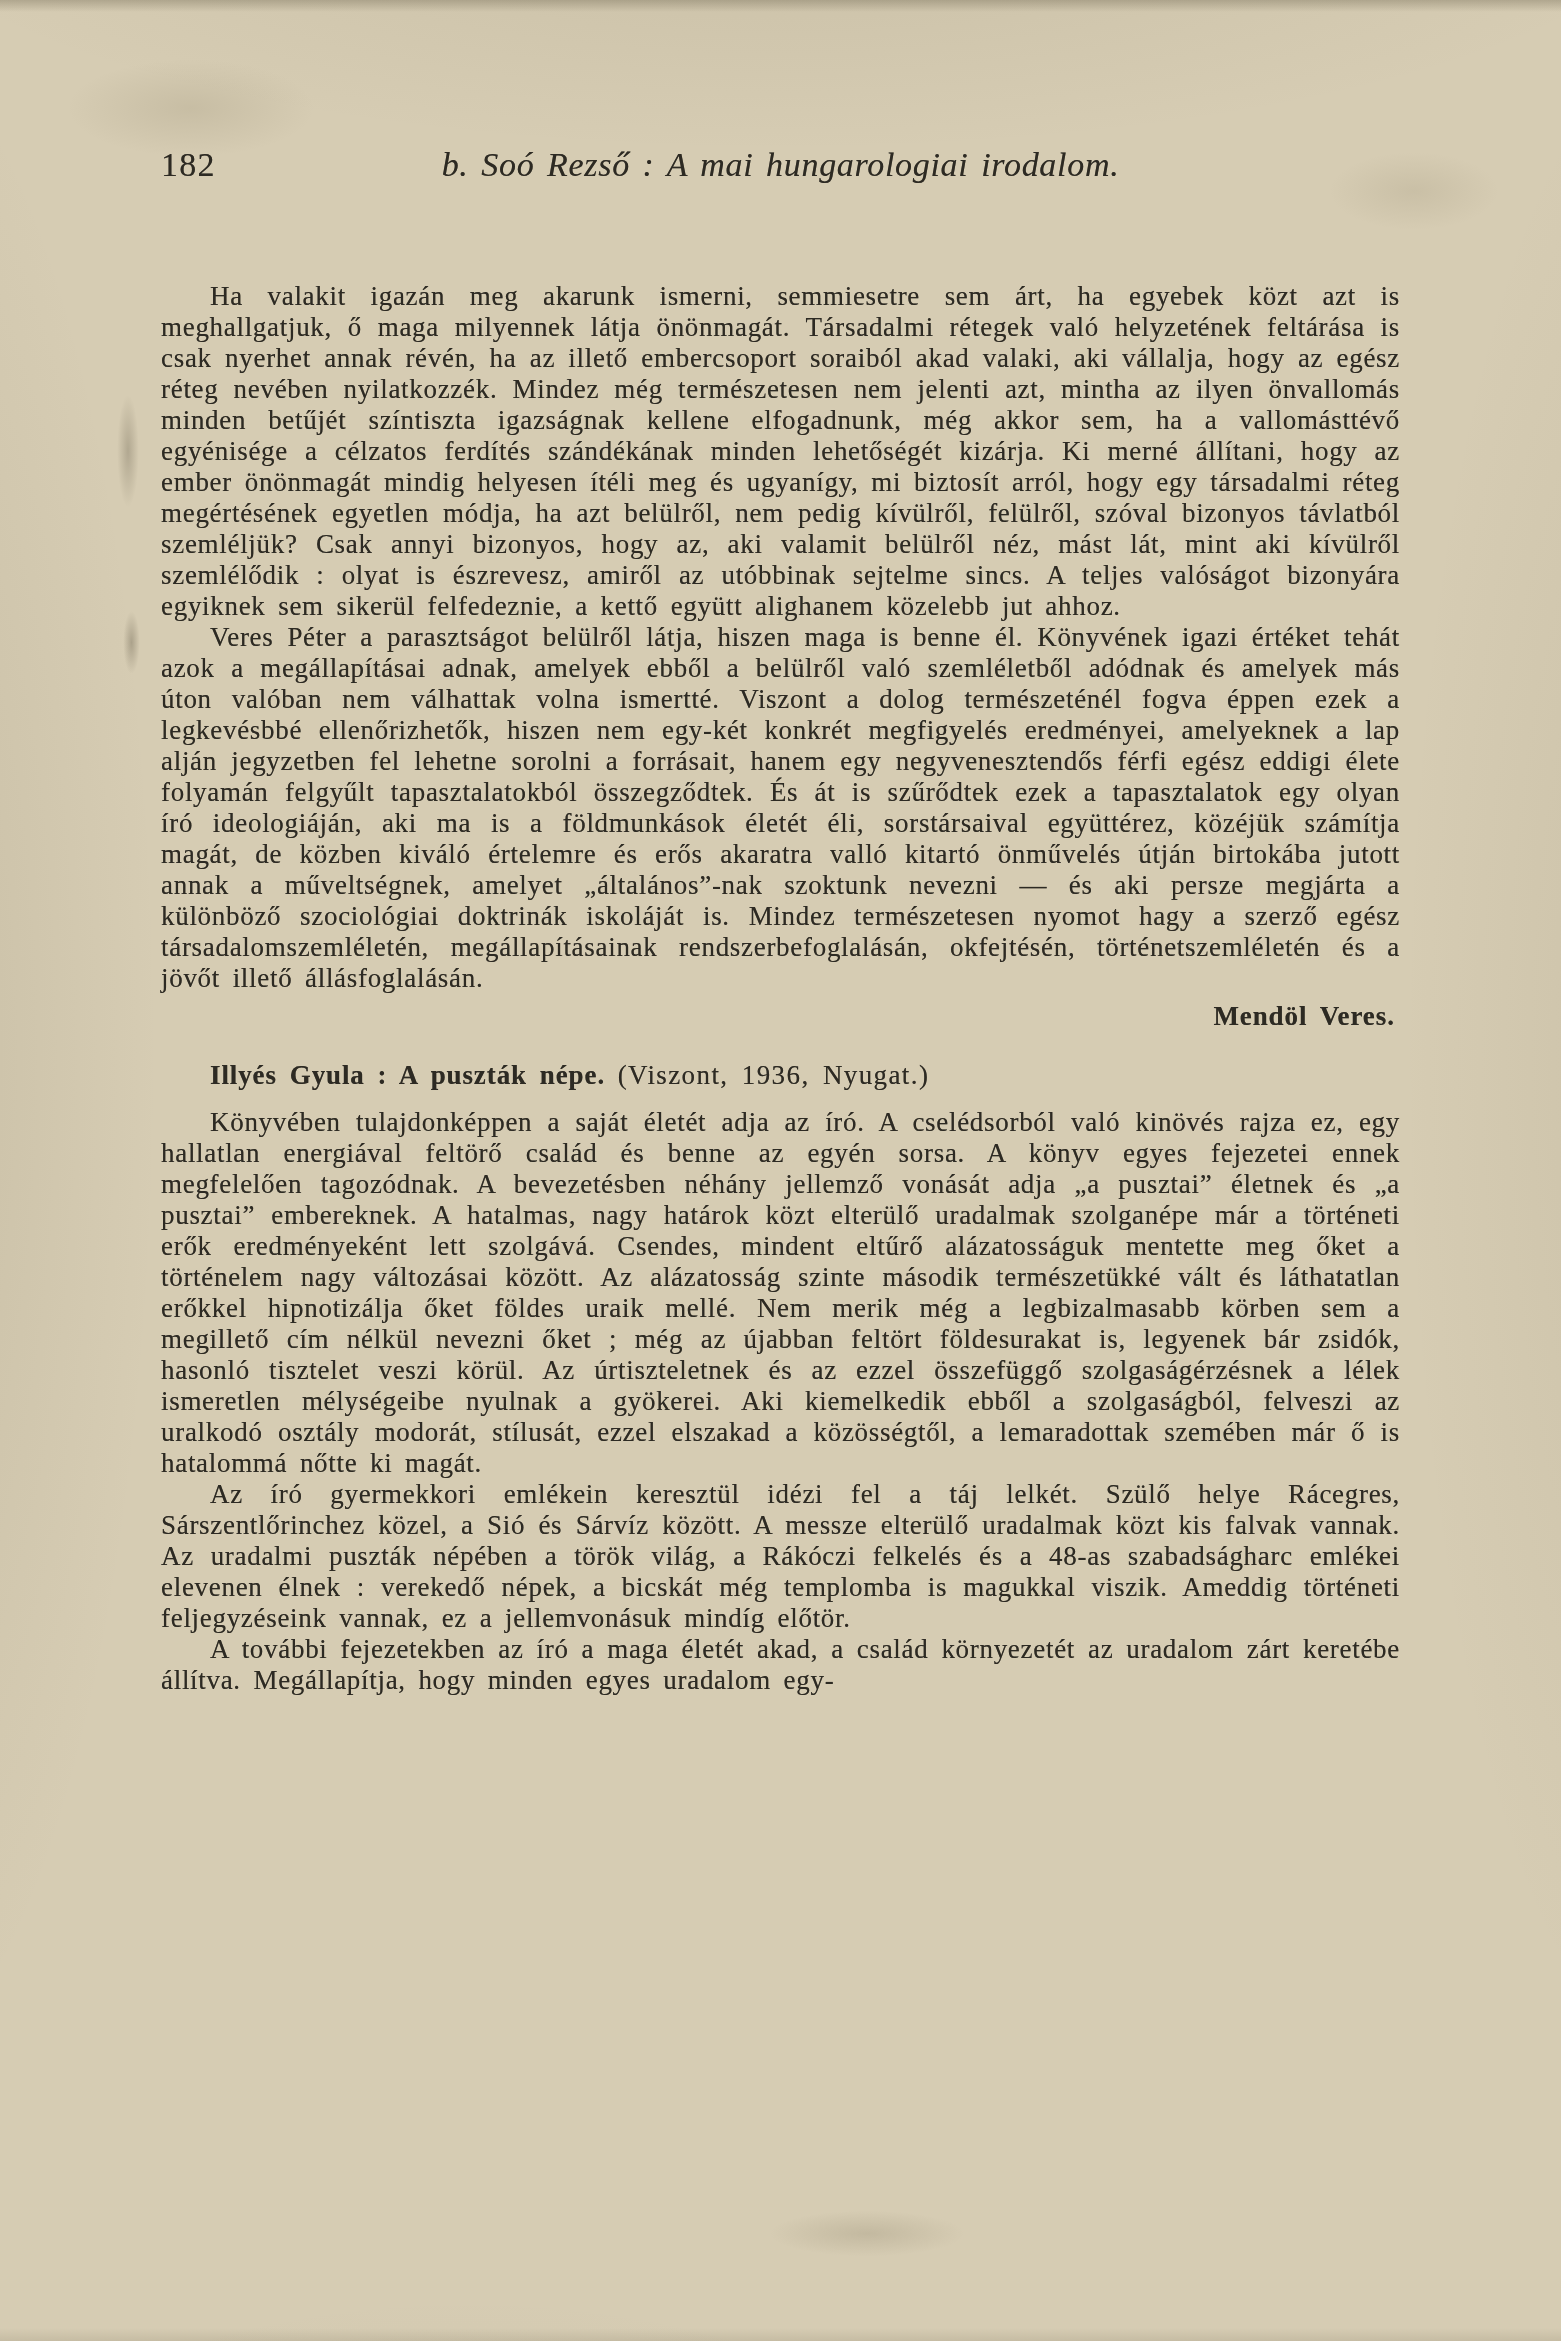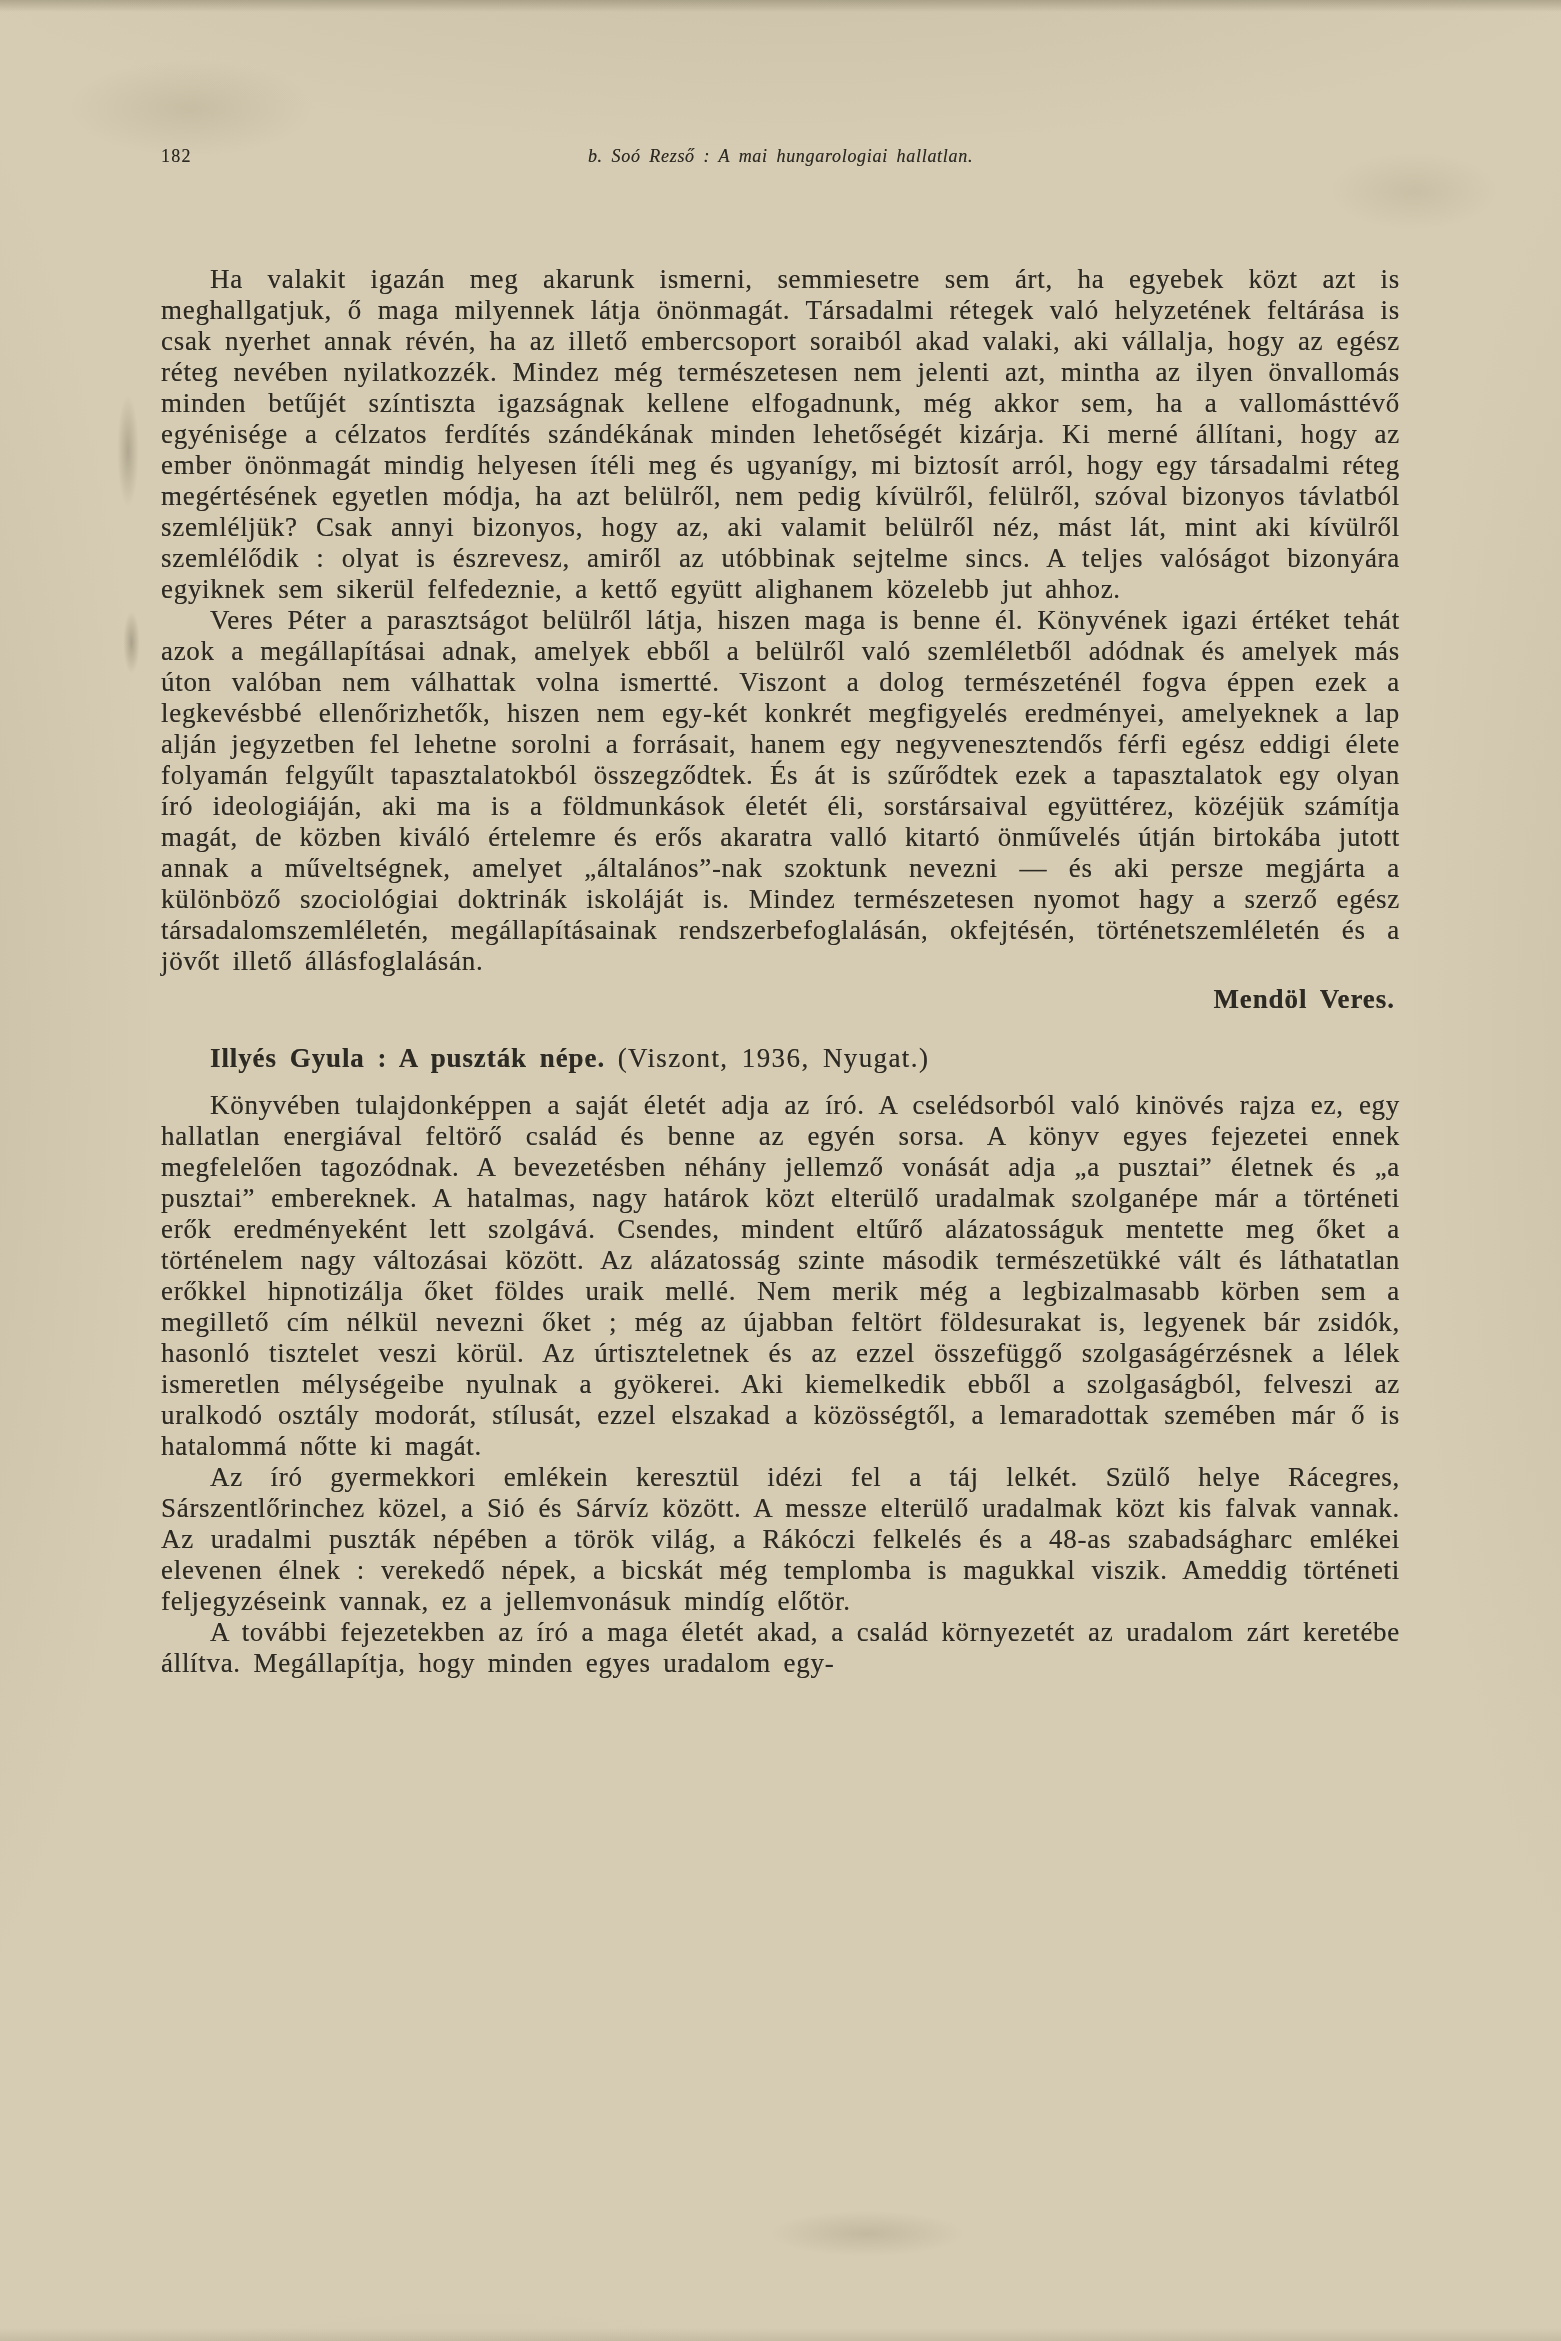--- a/index.html
+++ b/index.html
@@ -40,21 +40,21 @@
     position: absolute;
     left: 161px;
     top: 146px;
     width: 1239px;
     color: #2d2a23;
     text-shadow: 0 0 0.5px rgba(45,42,35,0.55);
   }
   .running-head {
     display: flex;
     align-items: center;
-    font-size: 18px;
+    font-size: 34px;
     margin-bottom: 97px;
   }
   .page-num { width: 130px; letter-spacing: 1.3px; }
   .running-title { flex: 1; text-align: center; font-style: italic; letter-spacing: 0.7px; word-spacing: 3.5px; }
   .head-spacer { width: 130px; }
 
   main p {
     margin: 0;
     font-size: 27px;
     line-height: 31px;
@@ -87,21 +87,21 @@
   <div class="stain stain-1"></div>
   <div class="stain stain-2"></div>
   <div class="stain stain-3"></div>
   <div class="stain stain-4"></div>
   <div class="stain stain-5"></div>
 
   <div class="content">
 
     <header class="running-head">
       <span class="page-num">182</span>
-      <span class="running-title">b. Soó Rezső : A mai hungarologiai hallatlan.</span>
+      <span class="running-title">b. Soó Rezső : A mai hungarologiai irodalom.</span>
       <span class="head-spacer"></span>
     </header>
 
     <main>
       <p>Ha valakit igazán meg akarunk ismerni, semmiesetre sem árt, ha egyebek közt azt is meghallgatjuk, ő maga milyennek látja önönmagát. Társadalmi rétegek való helyzetének feltárása is csak nyerhet annak révén, ha az illető embercsoport soraiból akad valaki, aki vállalja, hogy az egész réteg nevében nyilatkozzék. Mindez még természetesen nem jelenti azt, mintha az ilyen önvallomás minden betűjét színtiszta igazságnak kellene elfogadnunk, még akkor sem, ha a vallomásttévő egyénisége a célzatos ferdítés szándékának minden lehetőségét kizárja. Ki merné állítani, hogy az ember önönmagát mindig helyesen ítéli meg és ugyanígy, mi biztosít arról, hogy egy társadalmi réteg megértésének egyetlen módja, ha azt belülről, nem pedig kívülről, felülről, szóval bizonyos távlatból szemléljük? Csak annyi bizonyos, hogy az, aki valamit belülről néz, mást lát, mint aki kívülről szemlélődik : olyat is észrevesz, amiről az utóbbinak sejtelme sincs. A teljes valóságot bizonyára egyiknek sem sikerül felfedeznie, a kettő együtt alighanem közelebb jut ahhoz.</p>
       <p>Veres Péter a parasztságot belülről látja, hiszen maga is benne él. Könyvének igazi értéket tehát azok a megállapításai adnak, amelyek ebből a belülről való szemléletből adódnak és amelyek más úton valóban nem válhattak volna ismertté. Viszont a dolog természeténél fogva éppen ezek a legkevésbbé ellenőrizhetők, hiszen nem egy-két konkrét megfigyelés eredményei, amelyeknek a lap alján jegyzetben fel lehetne sorolni a forrásait, hanem egy negyvenesztendős férfi egész eddigi élete folyamán felgyűlt tapasztalatokból összegződtek. És át is szűrődtek ezek a tapasztalatok egy olyan író ideologiáján, aki ma is a földmunkások életét éli, sorstársaival együttérez, közéjük számítja magát, de közben kiváló értelemre és erős akaratra valló kitartó önművelés útján birtokába jutott annak a műveltségnek, amelyet „általános”-nak szoktunk nevezni — és aki persze megjárta a különböző szociológiai doktrinák iskoláját is. Mindez természetesen nyomot hagy a szerző egész társadalomszemléletén, megállapításainak rendszerbefoglalásán, okfejtésén, történetszemléletén és a jövőt illető állásfoglalásán.</p>
       <p class="signature">Mendöl Veres.</p>
 
       <p class="review-heading">
         <span class="heading-bold">Illyés Gyula : A puszták népe.</span>

